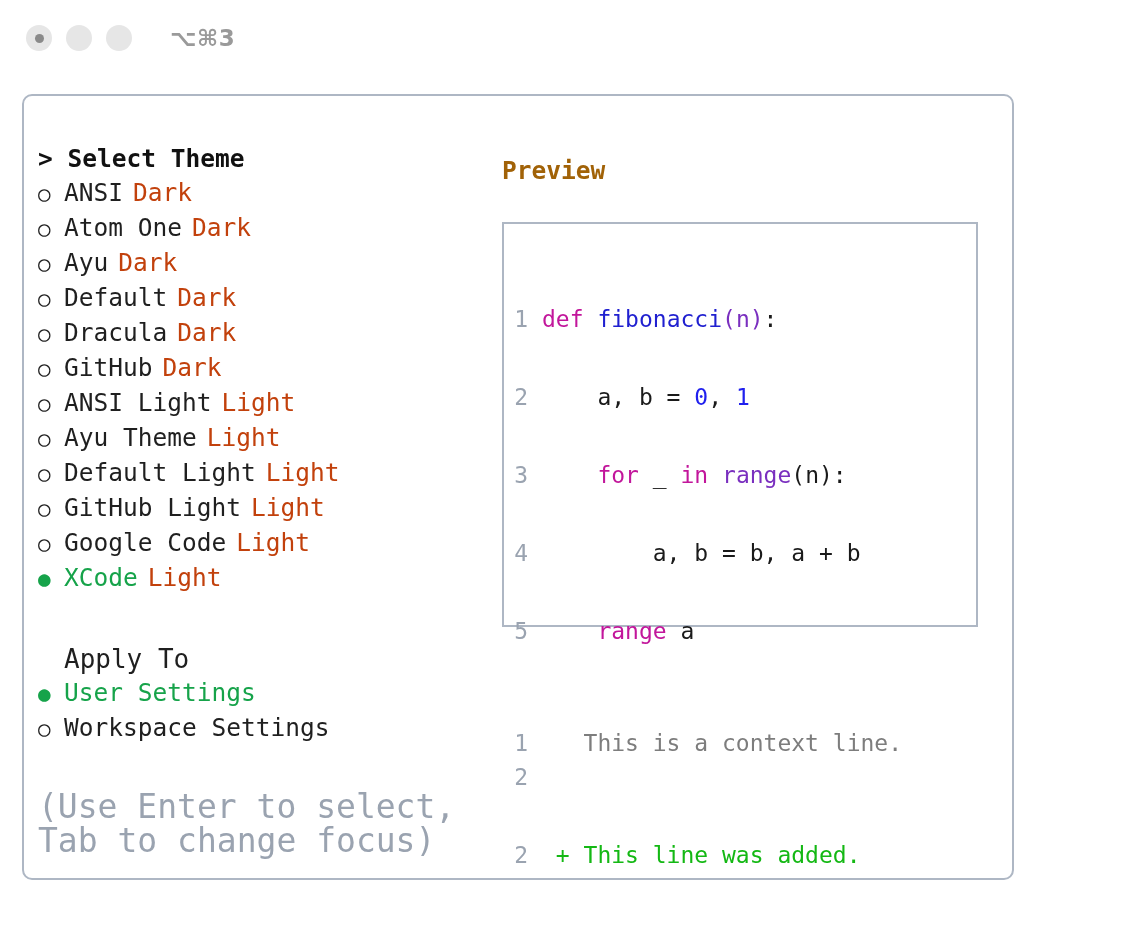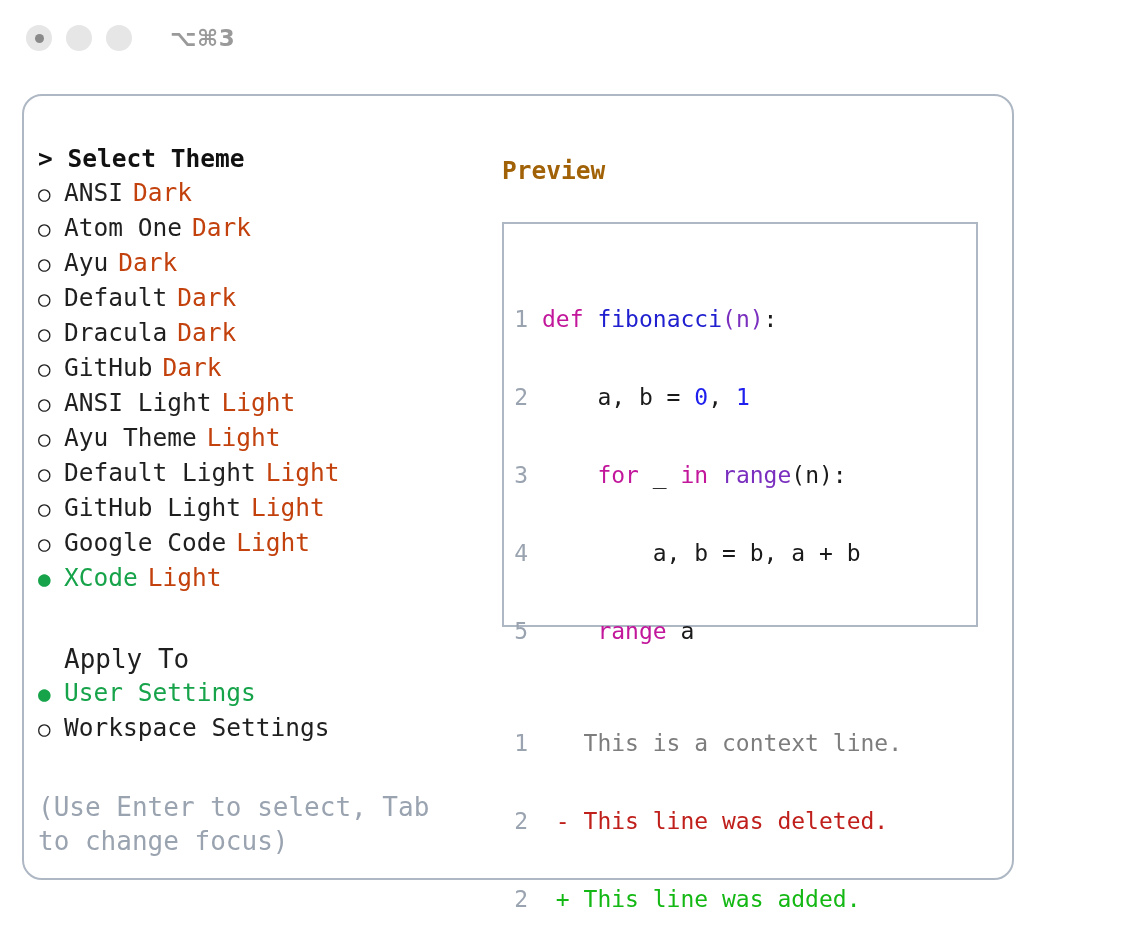--- a/index.html
+++ b/index.html
@@ -66,21 +66,21 @@
   }
 
   
   .panel {
     position: absolute;
     left: 22px;
     top: 94px;
     width: 992px;
     height: 786px;
     border: 2px solid #aeb7c4;
-    border-radius: 20px;
+    border-radius: 10px;
     box-sizing: border-box;
     background: #ffffff;
   }
 
   .panel-inner {
     position: relative;
     width: 100%;
     height: 100%;
   }
 
@@ -130,21 +130,21 @@
     padding-left: 26px;
     font-size: 26px;
     color: #1f1f1f;
     line-height: 34px;
     white-space: pre;
   }
 
   .hint {
     margin-top: 44px;
     color: #9aa3b0;
-    font-size: 26px;
+    font-size: 33px;
     line-height: 34px;
     width: 420px;
   }
 
   
   .right-col {
     position: absolute;
     left: 478px;
     top: 46px;
     width: 492px;
@@ -251,21 +251,21 @@
           <div id="code-block">
               <div class="code-line"><span class="ln">1</span><span class="code-body"><span class="tok-kw">def </span><span class="tok-fn">fibonacci</span><span class="tok-bi">(</span><span class="tok-bi">n</span><span class="tok-bi">)</span><span class="tok-plain">:</span></span></div>
               <div class="code-line"><span class="ln">2</span><span class="code-body"><span class="tok-plain">    a, b = </span><span class="tok-num">0</span><span class="tok-plain">, </span><span class="tok-num">1</span></span></div>
               <div class="code-line"><span class="ln">3</span><span class="code-body"><span class="tok-plain">    </span><span class="tok-kw">for</span><span class="tok-plain"> _ </span><span class="tok-kw">in</span><span class="tok-plain"> </span><span class="tok-bi">range</span><span class="tok-plain">(n):</span></span></div>
               <div class="code-line"><span class="ln">4</span><span class="code-body"><span class="tok-plain">        a, b = b, a + b</span></span></div>
               <div class="code-line"><span class="ln">5</span><span class="code-body"><span class="tok-plain">    </span><span class="tok-kw">range</span><span class="tok-plain"> a</span></span></div>
             </div>
           <div class="gap"></div>
           <div id="diff-block">
               <div class="code-line"><span class="ln">1</span><span class="code-body diff-ctx">   This is a context line.</span></div>
-              <div class="code-line"><span class="ln">2</span><span class="code-body diff-del"> - This line was deleted.</span></div>
+              <div class="code-line"><span class="ln">2</span></div>
               <div class="code-line"><span class="ln">2</span><span class="code-body diff-add"> + This line was added.</span></div>
             </div>
         </div>
       </div>
 
     </div>
   </div>
 </div>
 
 </body></html>

